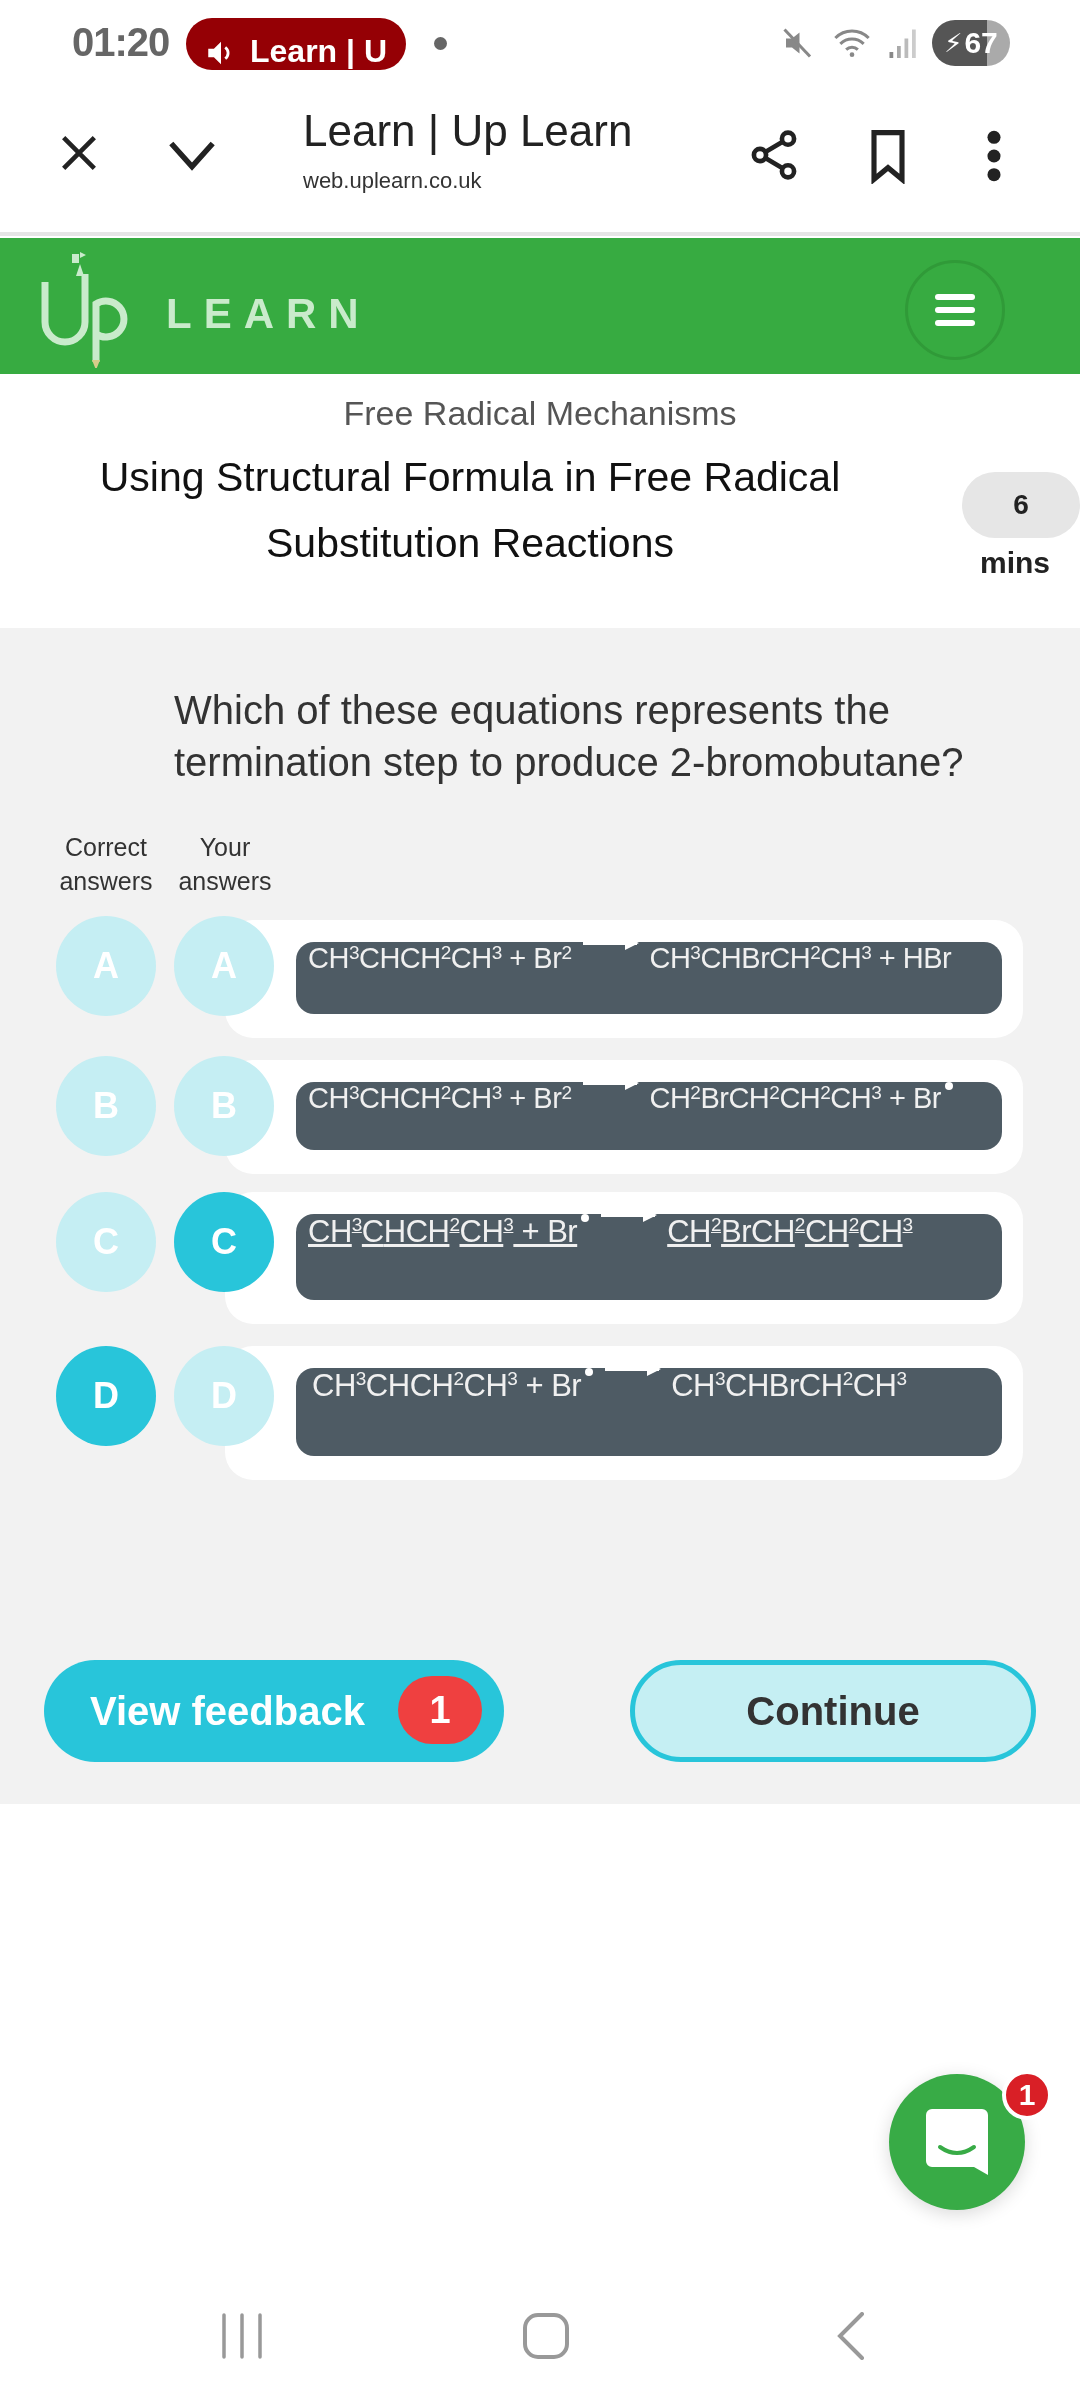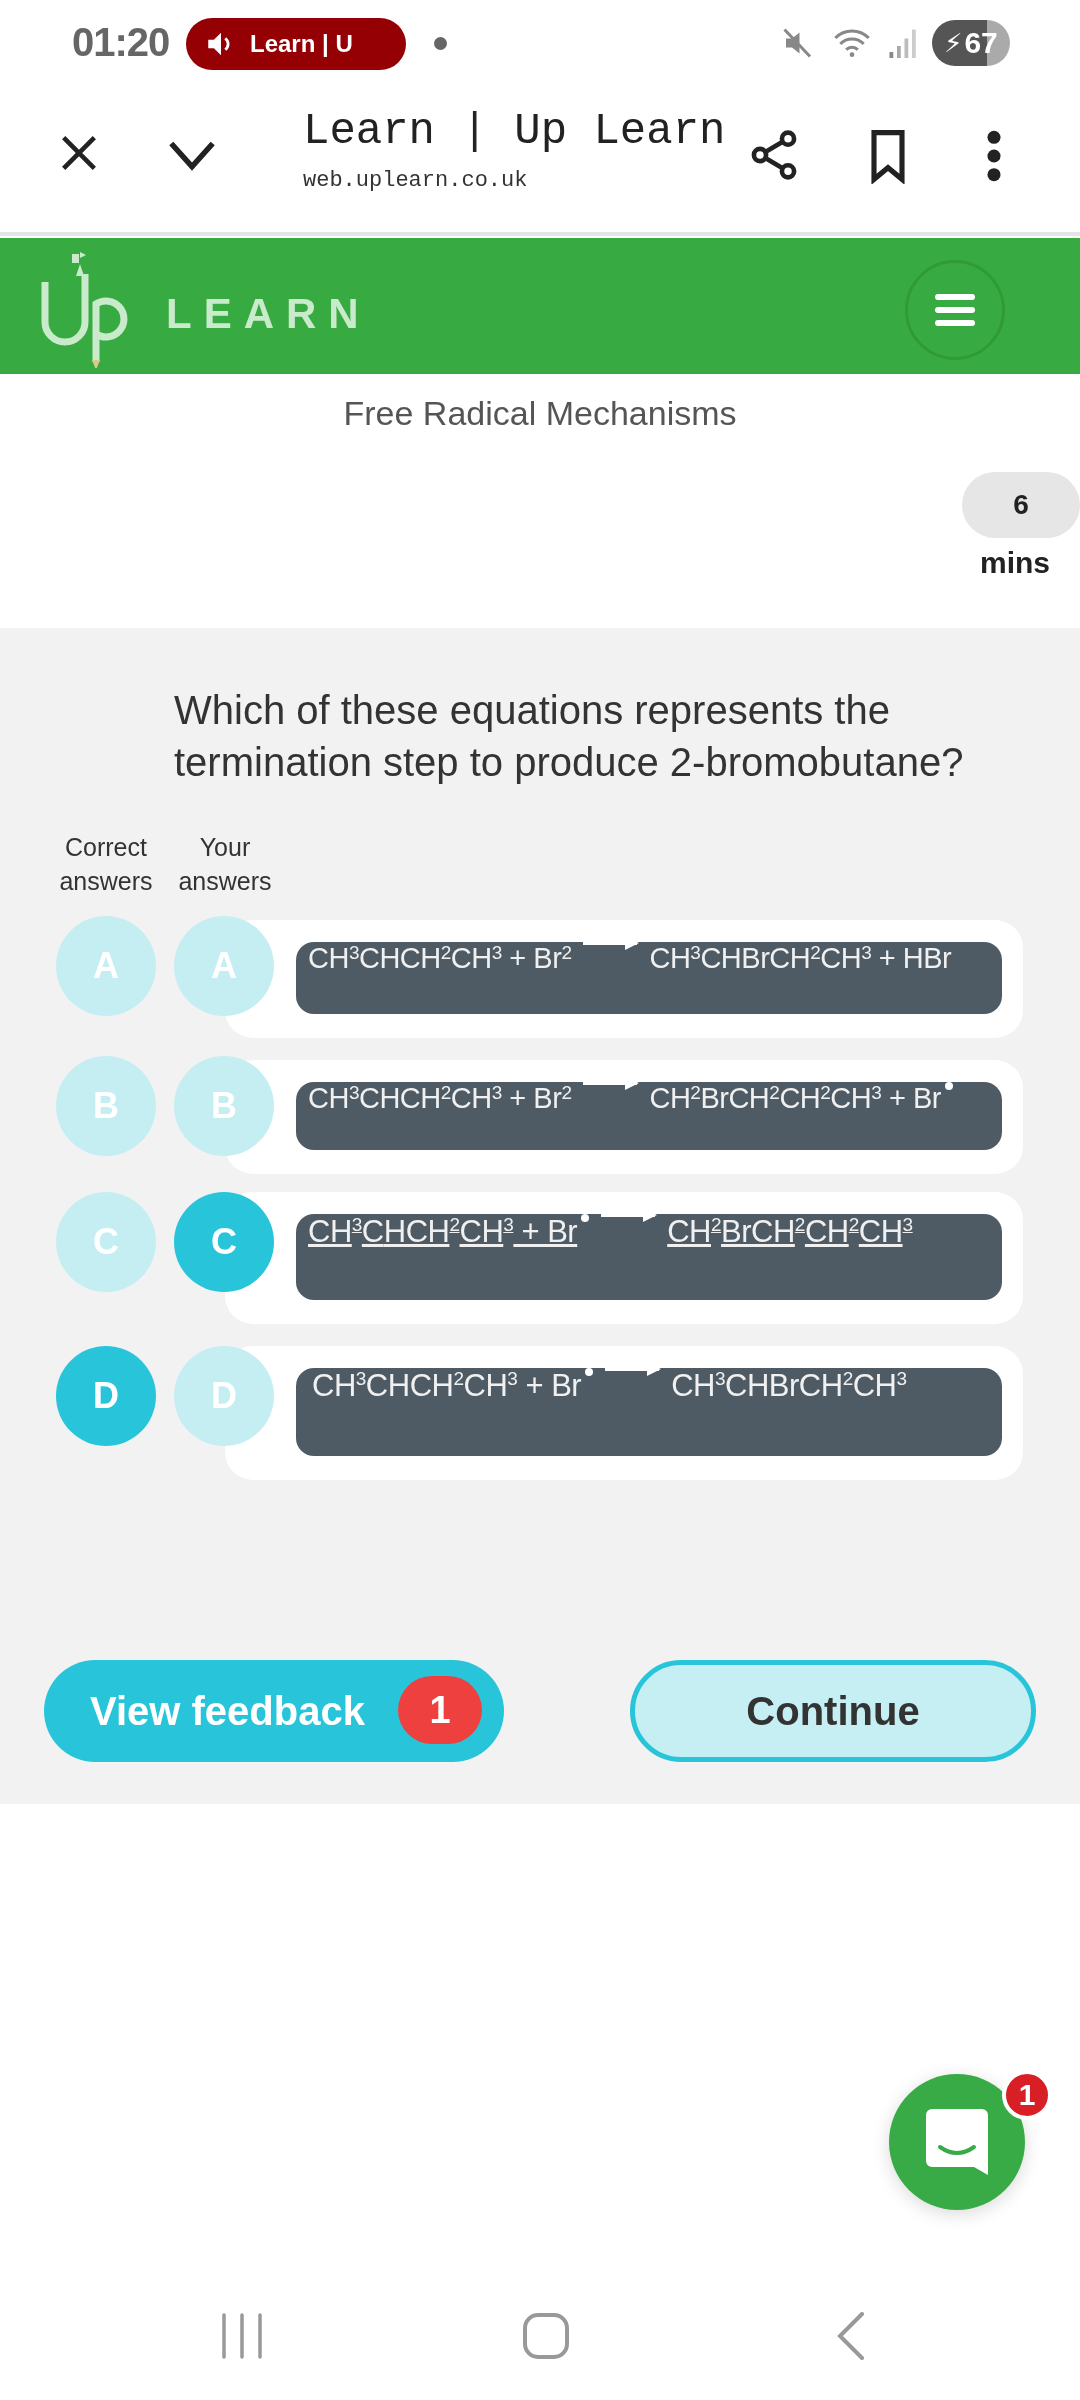--- a/index.html
+++ b/index.html
@@ -2,28 +2,28 @@
 <html><head>
 <meta charset="utf-8">
 <style>
   * { box-sizing: border-box; margin: 0; padding: 0; }
   html, body { width: 1080px; height: 2400px; overflow: hidden; background: #ffffff; }
   body { font-family: "Liberation Sans", "DejaVu Sans", sans-serif; position: relative; color: #222; }
 
   
   .status-bar { position: absolute; left: 0; top: 0; width: 1080px; height: 88px; background: #fff; }
   .status-time { position: absolute; left: 72px; top: 20px; font-size: 40px; font-weight: bold; color: #666; letter-spacing: -1px; }
-  .media-pill { position: absolute; left: 186px; top: 18px; width: 220px; height: 52px; border-radius: 26px; background: #950005; display: flex; align-items: center; padding-left: 18px; color: #fff; font-size: 24px; font-weight: bold; overflow: hidden; }
+  .media-pill { position: absolute; left: 186px; top: 18px; width: 220px; height: 52px; border-radius: 26px; background: #950005; display: flex; align-items: flex-end; padding-left: 18px; color: #fff; font-size: 32px; font-weight: bold; overflow: hidden; }
   .media-pill .spk { width: 34px; height: 34px; margin-right: 12px; }
   .status-dot { position: absolute; left: 434px; top: 37px; width: 13px; height: 13px; border-radius: 50%; background: #666; }
   .status-icons { position: absolute; right: 70px; top: 20px; display: flex; align-items: center; gap: 14px; }
   .battery { width: 78px; height: 46px; border-radius: 23px; background: linear-gradient(90deg,#555 0%, #555 70%, #aaa 70%, #aaa 100%); color: #fff; font-size: 30px; font-weight: bold; display: flex; align-items: center; justify-content: center; }
 
   
-  .browser-bar { position: absolute; left: 0; top: 88px; width: 1080px; height: 148px; background: #fff; border-bottom: 4px solid #e5e5e5; font-family: Liberation Mono, monospace; }
+  .browser-bar { position: absolute; left: 0; top: 88px; width: 1080px; height: 148px; background: #fff; border-bottom: 4px solid #e5e5e5; }
   .bb-icon { position: absolute; }
   .bb-title { position: absolute; left: 303px; top: 18px; font-size: 44px; color: #222; }
   .bb-url { position: absolute; left: 303px; top: 80px; font-size: 22px; color: #333; }
 
   
   .app-header { position: absolute; left: 0; top: 238px; width: 1080px; height: 136px; background: #37ab41; }
   .logo { position: absolute; left: 38px; top: 14px; }
   .logo-learn { position: absolute; left: 166px; top: 52px; font-size: 42px; font-weight: bold; letter-spacing: 12px; color: #c9ebcb; }
   .menu-btn { position: absolute; left: 905px; top: 22px; width: 100px; height: 100px; border-radius: 50%; border: 3px solid #309a38; display: flex; flex-direction: column; align-items: center; justify-content: center; gap: 7px; }
   .menu-btn span { display: block; width: 40px; height: 6px; border-radius: 3px; background: #fff; }
@@ -138,20 +138,21 @@
   <div class="logo-learn">LEARN</div>
   <div class="menu-btn">
     <span></span>
     <span></span>
     <span></span>
   </div>
 </div>
 
 <div class="lesson-header">
   <div class="lesson-subject">Free Radical Mechanisms</div>
+  <div class="lesson-title">Using Structural Formula in Free Radical Substitution Reactions</div>
   <div class="time-pill">6</div>
   <div class="time-unit">mins</div>
 </div>
 
 <div class="question-area">
   <div class="question-text">Which of these equations represents the termination step to produce 2-bromobutane?</div>
 
   <div class="col-label" style="left:52px;width:108px;">Correct answers</div>
   <div class="col-label" style="left:170px;width:110px;">Your answers</div>
 

